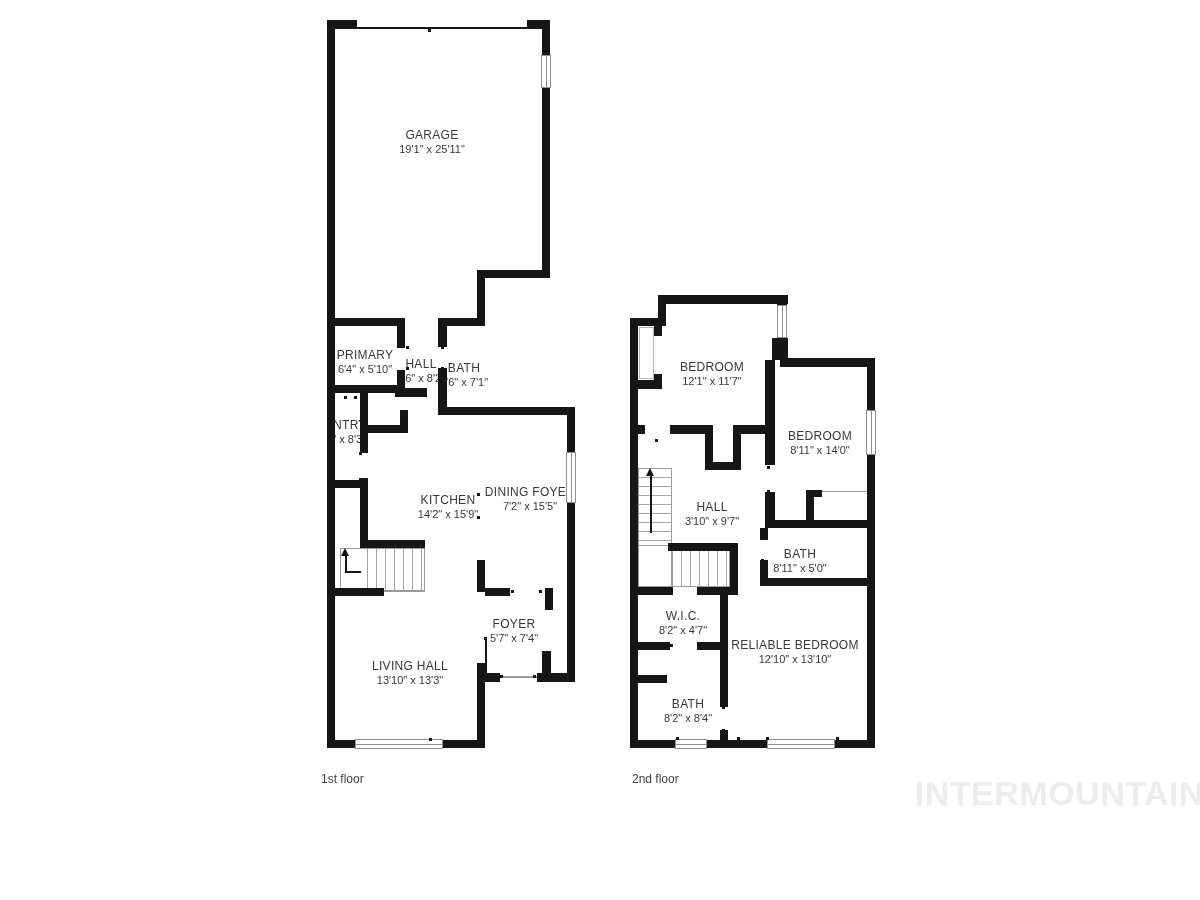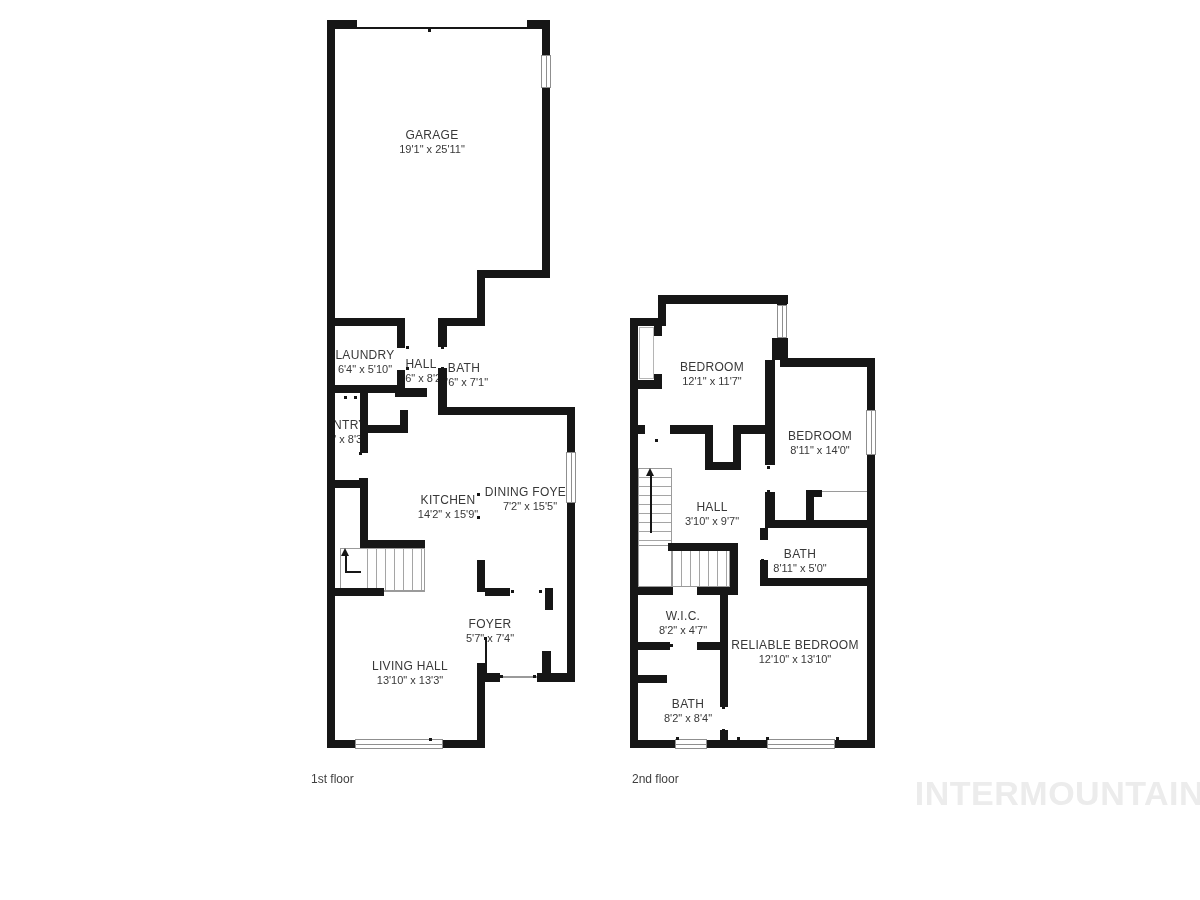--- a/index.html
+++ b/index.html
@@ -37,21 +37,21 @@
 <body>
 
 <div id="plan">
 
   <div>
     <div class="room" style="left:432px;top:142px">
       <span class="rn">GARAGE</span>
       <span class="rd">19'1" x 25'11"</span>
     </div>
     <div class="room" style="left:365px;top:362px">
-      <span class="rn">LAUNDRY</span>
+      <span class="rn">PRIMARY</span>
       <span class="rd">6'4" x 5'10"</span>
     </div>
     <div class="room" style="left:421px;top:371px">
       <span class="rn">HALL</span>
       <span class="rd">3'6" x 8'2"</span>
     </div>
     <div class="room" style="left:464px;top:375px">
       <span class="rn">BATH</span>
       <span class="rd">2'6" x 7'1"</span>
     </div>
@@ -62,34 +62,34 @@
       </div>
     </div>
     <div class="room" style="left:448px;top:507px">
       <span class="rn">KITCHEN</span>
       <span class="rd">14'2" x 15'9"</span>
     </div>
     <div class="room" style="left:530px;top:499px">
       <span class="rn">DINING FOYER</span>
       <span class="rd">7'2" x 15'5"</span>
     </div>
-    <div class="room" style="left:490px;top:631px">
+    <div class="room" style="left:514px;top:631px">
       <span class="rn">FOYER</span>
       <span class="rd">5'7" x 7'4"</span>
     </div>
     <div class="room" style="left:410px;top:673px">
       <span class="rn">LIVING HALL</span>
       <span class="rd">13'10" x 13'3"</span>
     </div>
 
     <div class="stx treads-v" style="left:340px;top:548px;width:85px;height:44px"></div>
     <div class="patch" style="left:341px;top:549px;width:23px;height:42px"></div>
     <div class="arrow-up" style="left:341px;top:548px"></div>
 
-    <div class="floor-label" style="left:311px;top:772px">1st floor</div>
+    <div class="floor-label" style="left:321px;top:772px">1st floor</div>
   </div>
 
   <div>
     <div class="room" style="left:712px;top:374px">
       <span class="rn">BEDROOM</span>
       <span class="rd">12'1" x 11'7"</span>
     </div>
     <div class="room" style="left:820px;top:443px">
       <span class="rn">BEDROOM</span>
       <span class="rd">8'11" x 14'0"</span>

